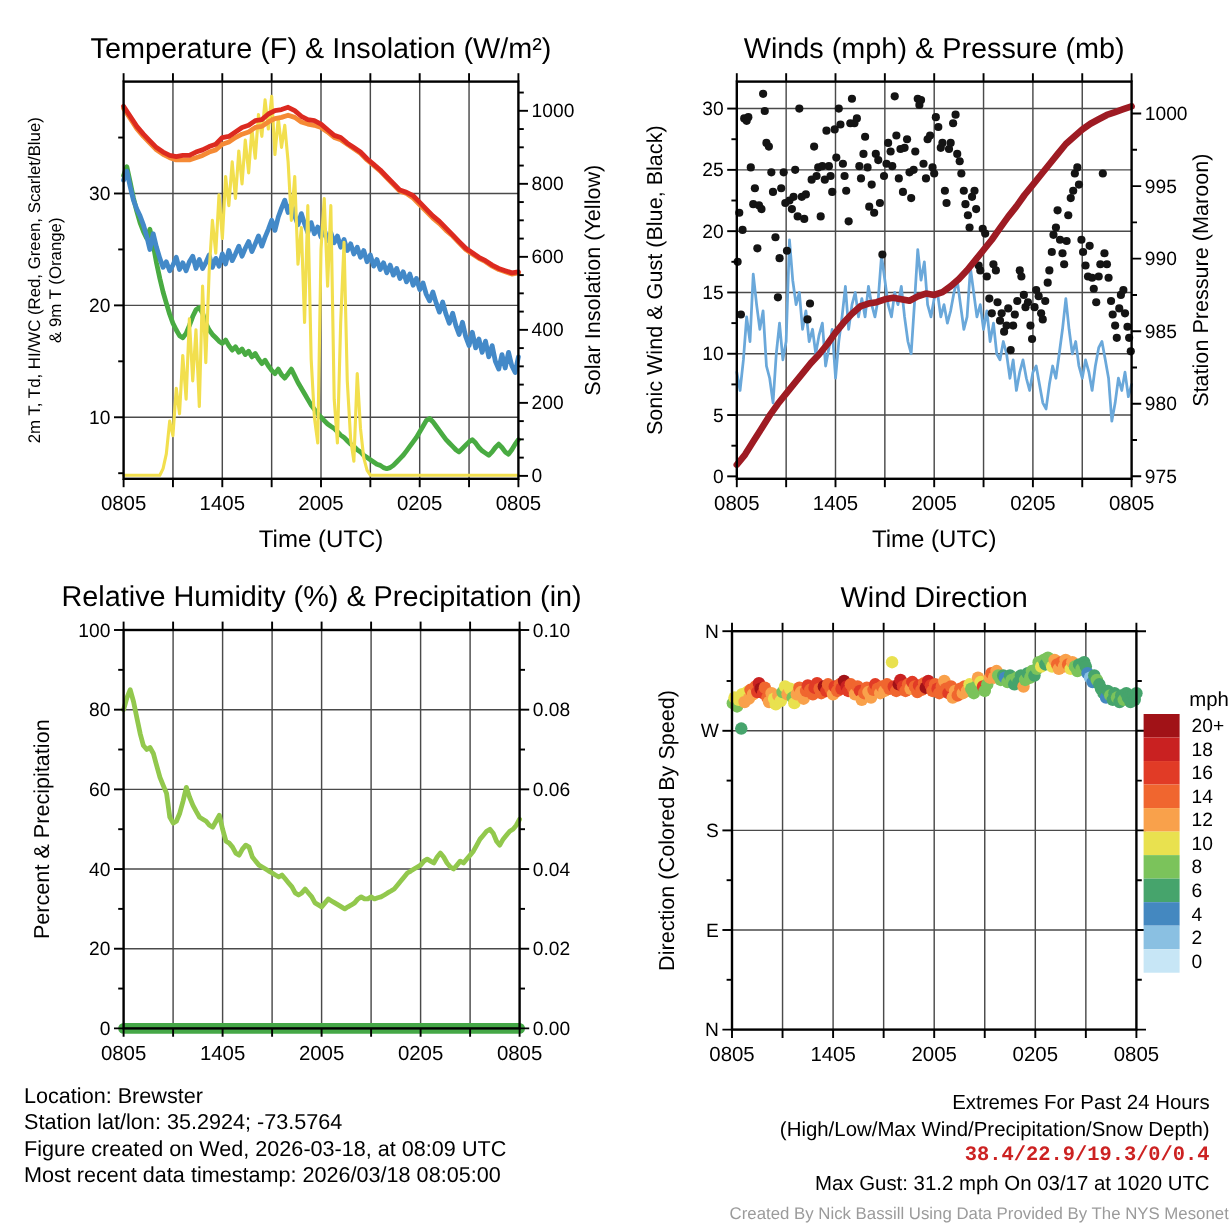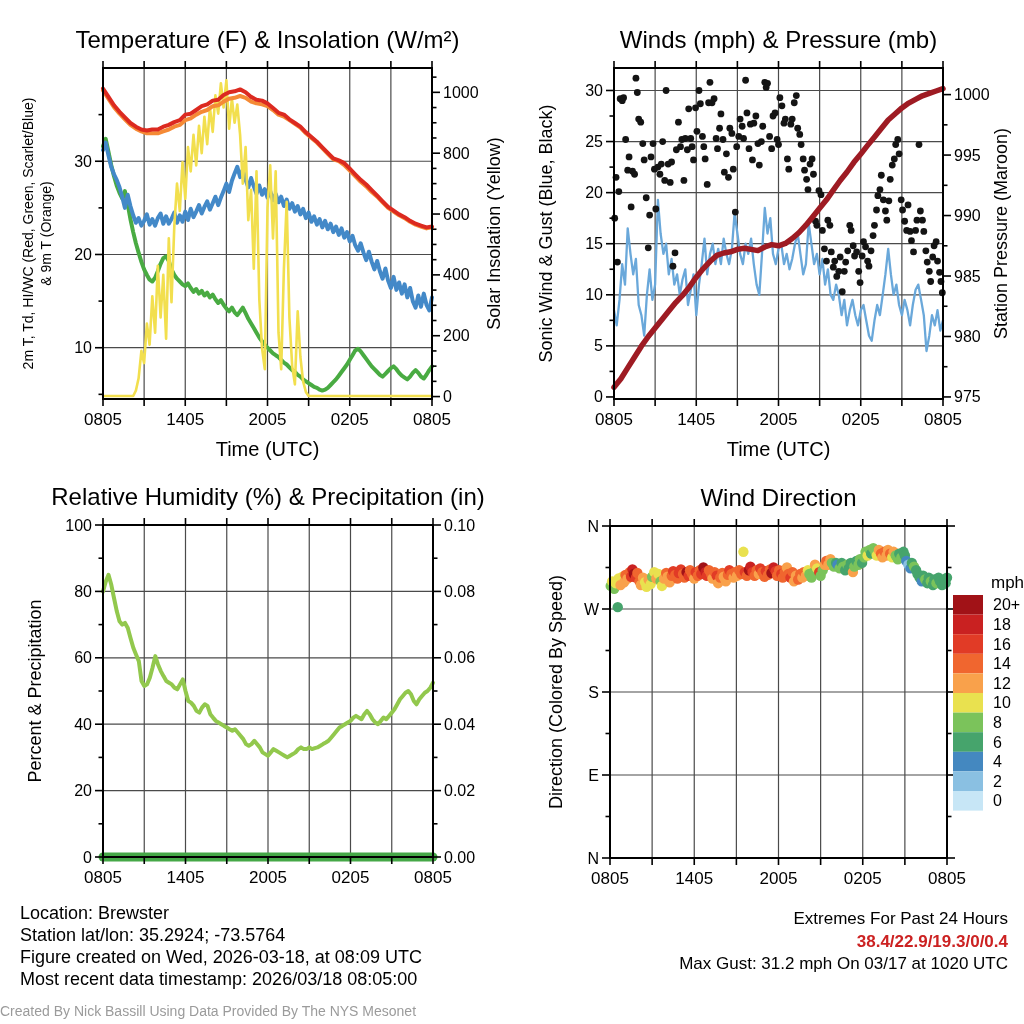--- a/index.html
+++ b/index.html
@@ -2,22 +2,22 @@
 <html><head>
 <meta charset="utf-8">
 <style>
   html,body{margin:0;padding:0;background:#fff;}
   #stage{position:relative;width:1024px;height:1024px;background:#fff;overflow:hidden;
          font-family:"Liberation Sans", sans-serif;color:#000;}
   #charts{position:absolute;left:0;top:0;}
   #charts text{font-family:"Liberation Sans", sans-serif;fill:#000;}
   .info-block{position:absolute;left:20px;top:902px;font-size:18px;line-height:22px;white-space:nowrap;}
   .extremes-block{position:absolute;right:16px;top:908px;text-align:right;font-size:17px;line-height:22.5px;white-space:nowrap;margin-left:33px;}
-  .extremes-values{font-weight:bold;}
-  .credit{position:absolute;left:0;right:0;top:1003px;text-align:left;font-size:14px;}
+  .extremes-values{font-weight:bold;font-family:Liberation Mono, monospace;}
+  .credit{position:absolute;left:0;right:0;top:1003px;text-align:right;font-size:14px;}
 </style>
 </head>
 <body>
 
 <div id="stage">
   <svg id="charts" width="1024" height="1024" viewBox="0 0 1024 1024">
       <defs>
         <clipPath id="temperature-insolation-clip">
           <rect x="97" y="66" width="341" height="341"></rect>
         </clipPath>
@@ -742,18 +742,19 @@
 
   <div class="info-block">
     <div>Location: Brewster</div>
     <div>Station lat/lon: 35.2924; -73.5764</div>
     <div>Figure created on Wed, 2026-03-18, at 08:09 UTC</div>
     <div>Most recent data timestamp: 2026/03/18 08:05:00</div>
   </div>
 
   <div class="extremes-block">
     <div>Extremes For Past 24 Hours</div>
+    <div>(High/Low/Max Wind/Precipitation/Snow Depth)</div>
     <div class="extremes-values" style="color: rgb(204, 34, 34);">38.4/22.9/19.3/0/0.4</div>
     <div>Max Gust: 31.2 mph On 03/17 at 1020 UTC</div>
   </div>
 
   <div class="credit" style="color: rgb(155, 155, 155);">Created By Nick Bassill Using Data Provided By The NYS Mesonet</div>
 </div>
 
 </body></html>

